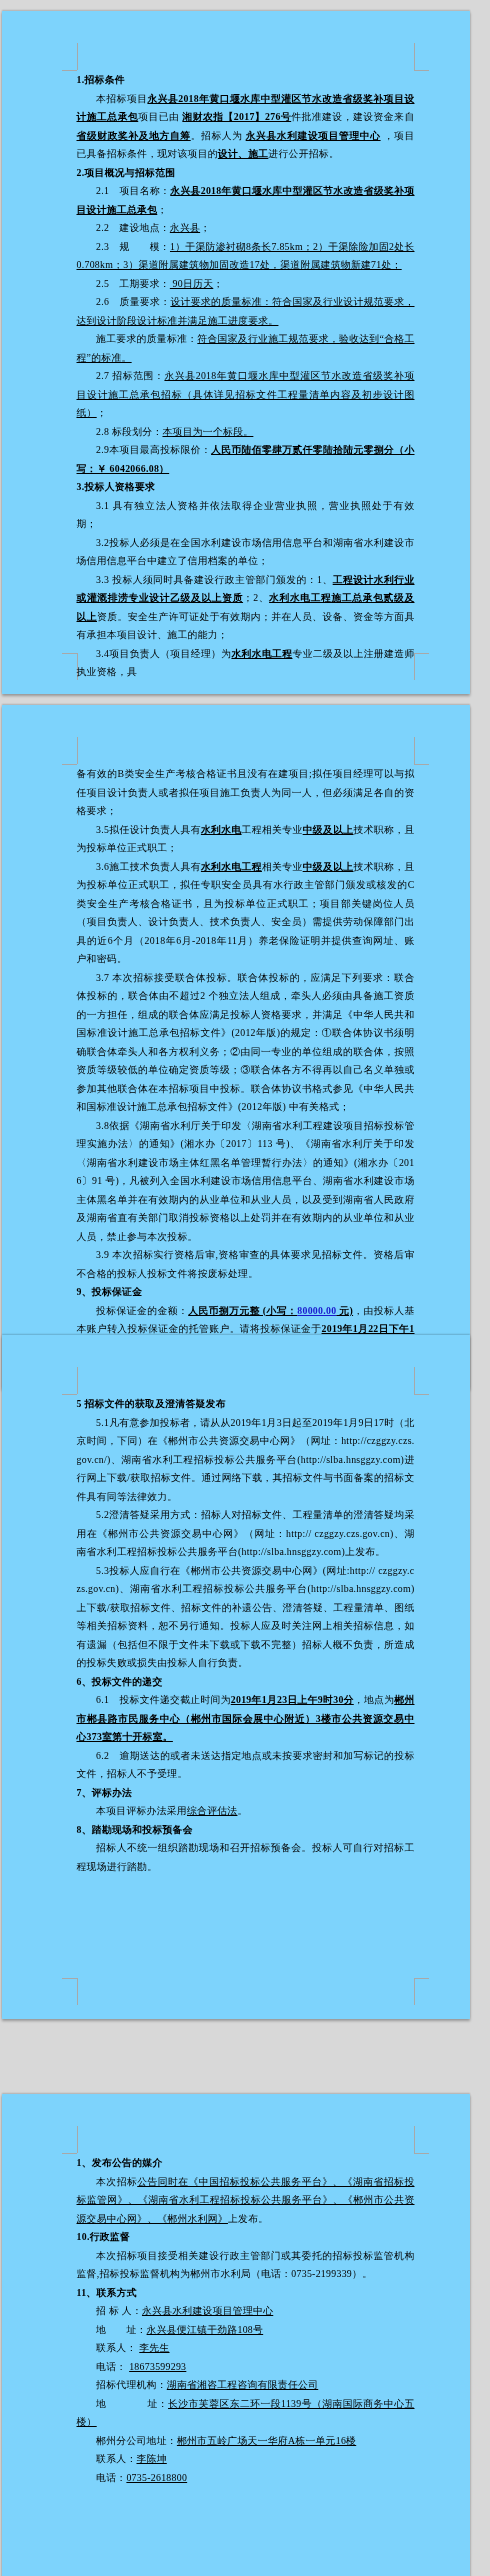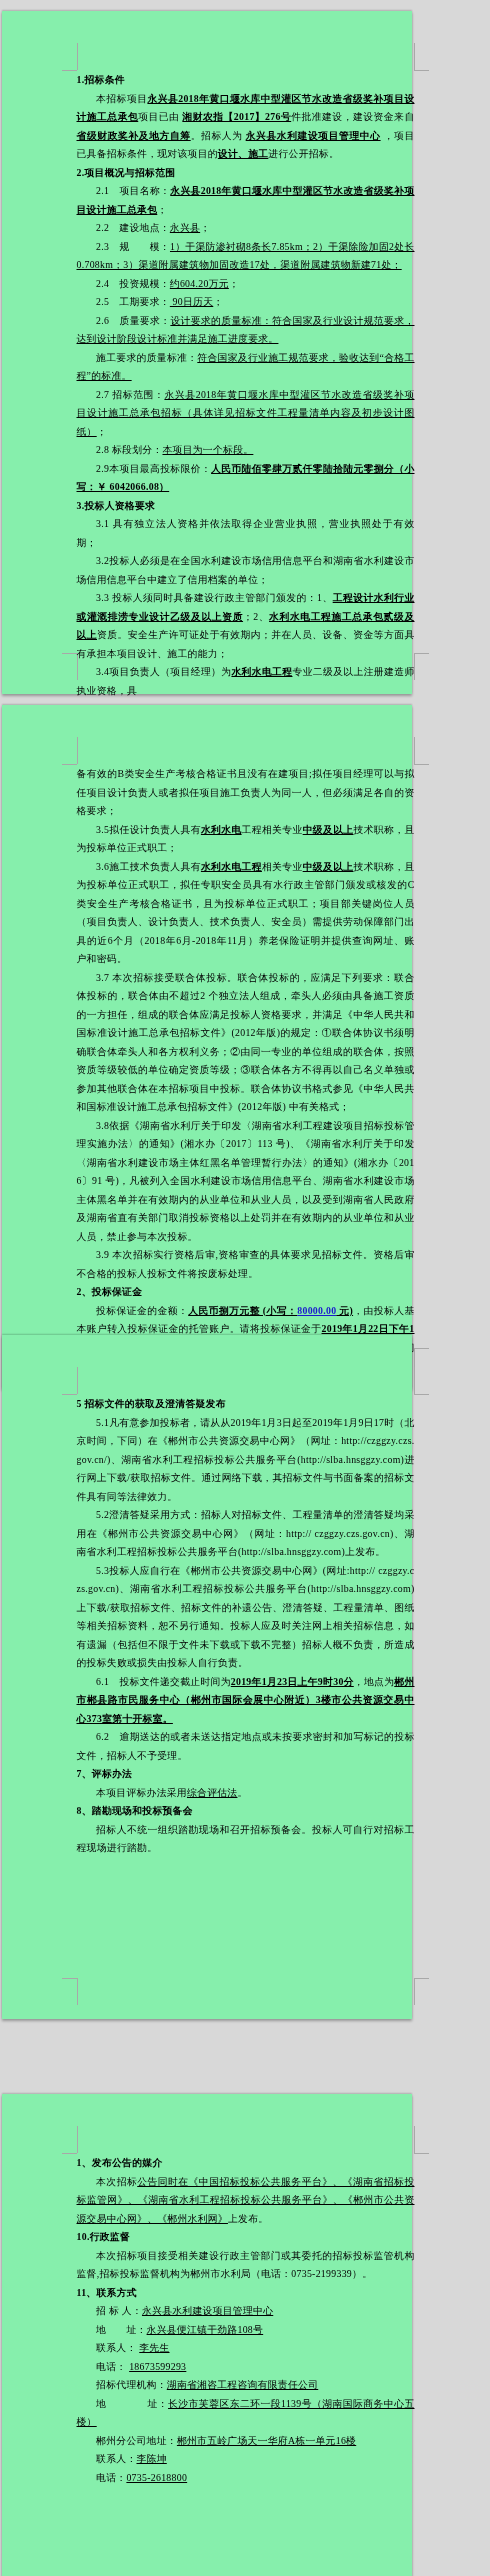--- a/index.html
+++ b/index.html
@@ -4,21 +4,21 @@
 <style>
   html,body{margin:0;padding:0;}
   body{
     width:490px;height:2790px;
     background:#d8d8d8;
     font-family:"Liberation Serif","DejaVu Serif",serif;
     position:relative;
   }
   .canvas{position:relative;width:490px;height:2790px;overflow:hidden;}
   .page{
-    position:absolute;left:1.5px;width:410px;background:#86efac;
+    position:absolute;left:1.5px;width:468px;background:#7dd3fc;
     box-shadow:0 -1px 1.5px rgba(0,0,0,.18), 0 1.5px 2.6px rgba(0,0,0,.30);
   }
   .text-area{
     position:absolute;left:75px;top:60px;width:338px;
     font-size:9.8px;line-height:18.5px;color:#000;
     letter-spacing:0.3px;
   }
   .blk{margin:0;text-align:justify;word-break:break-all;}
   .para{text-indent:2em;font-family:Liberation Serif, serif;}
   .cont{text-indent:0;}
@@ -57,21 +57,20 @@
         <div class="h"></div>
         <div class="v"></div>
       </div>
       <div class="text-area">
         <p class="blk heading"><span>1.招标条件</span></p>
         <p class="blk para"><span>本招标项目</span><span class="bu">永兴县2018年黄口堰水库中型灌区节水改造省级奖补项目设计施工总承包</span><span>项目已由 </span><span class="bu">湘财农指【2017】276号</span><span>件批准建设，建设资金来自</span><span class="bu">省级财政奖补及地方自筹</span><span>。招标人为 </span><span class="bu">永兴县水利建设项目管理中心</span><span> ，项目已具备招标条件，现对该项目的</span><span class="bu">设计、施工</span><span>进行公开招标。</span></p>
         <p class="blk heading"><span>2.项目概况与招标范围</span></p>
         <p class="blk para"><span>2.1　项目名称：</span><span class="bu">永兴县2018年黄口堰水库中型灌区节水改造省级奖补项目设计施工总承包</span><span>；</span></p>
         <p class="blk para"><span>2.2　建设地点：</span><span class="u">永兴县</span><span>；</span></p>
         <p class="blk para"><span>2.3　规　　模：</span><span class="u">1）干渠防渗衬砌8条长7.85km；2）干渠除险加固2处长0.708km；3）渠道附属建筑物加固改造17处，渠道附属建筑物新建71处；</span></p>
-        <p class="blk para"><span>2.4　投资规模：</span><span class="u">约604.20万元</span><span>；</span></p>
         <p class="blk para"><span>2.5　工期要求：</span><span class="u"> 90日历天</span><span>；</span></p>
         <p class="blk para"><span>2.6　质量要求：</span><span class="u">设计要求的质量标准：符合国家及行业设计规范要求，达到设计阶段设计标准并满足施工进度要求。</span></p>
         <p class="blk para"><span>施工要求的质量标准：</span><span class="u">符合国家及行业施工规范要求，验收达到“合格工程”的标准。</span></p>
         <p class="blk para"><span>2.7 招标范围：</span><span class="u">永兴县2018年黄口堰水库中型灌区节水改造省级奖补项目设计施工总承包招标（具体详见招标文件工程量清单内容及初步设计图纸）</span><span>；</span></p>
         <p class="blk para"><span>2.8 标段划分：</span><span class="u">本项目为一个标段。</span></p>
         <p class="blk para"><span>2.9本项目最高投标限价：</span><span class="bu">人民币陆佰零肆万贰仟零陆拾陆元零捌分（小写：￥ 6042066.08）</span></p>
         <p class="blk heading"><span>3.投标人资格要求</span></p>
         <p class="blk para"><span>3.1 具有独立法人资格并依法取得企业营业执照，营业执照处于有效期；</span></p>
         <p class="blk para"><span>3.2投标人必须是在全国水利建设市场信用信息平台和湖南省水利建设市场信用信息平台中建立了信用档案的单位；</span></p>
         <p class="blk para"><span>3.3 投标人须同时具备建设行政主管部门颁发的：1、</span><span class="bu">工程设计水利行业或灌溉排涝专业设计乙级及以上资质</span><span>；2、</span><span class="bu">水利水电工程施工总承包贰级及以上</span><span>资质。安全生产许可证处于有效期内；并在人员、设备、资金等方面具有承担本项目设计、施工的能力；</span></p>
@@ -95,21 +94,21 @@
         <div class="h"></div>
         <div class="v"></div>
       </div>
       <div class="text-area">
         <p class="blk cont"><span>备有效的B类安全生产考核合格证书且没有在建项目;拟任项目经理可以与拟任项目设计负责人或者拟任项目施工负责人为同一人，但必须满足各自的资格要求；</span></p>
         <p class="blk para"><span>3.5拟任设计负责人具有</span><span class="bu">水利水电</span><span>工程相关专业</span><span class="bu">中级及以上</span><span>技术职称，且为投标单位正式职工；</span></p>
         <p class="blk para"><span>3.6施工技术负责人具有</span><span class="bu">水利水电工程</span><span>相关专业</span><span class="bu">中级及以上</span><span>技术职称，且为投标单位正式职工，拟任专职安全员具有水行政主管部门颁发或核发的C类安全生产考核合格证书，且为投标单位正式职工；项目部关键岗位人员（项目负责人、设计负责人、技术负责人、安全员）需提供劳动保障部门出具的近6个月（2018年6月-2018年11月）养老保险证明并提供查询网址、账户和密码。</span></p>
         <p class="blk para"><span>3.7 本次招标接受联合体投标。联合体投标的，应满足下列要求：联合体投标的，联合体由不超过2 个独立法人组成，牵头人必须由具备施工资质的一方担任，组成的联合体应满足投标人资格要求，并满足《中华人民共和国标准设计施工总承包招标文件》(2012年版)的规定：①联合体协议书须明确联合体牵头人和各方权利义务；②由同一专业的单位组成的联合体，按照资质等级较低的单位确定资质等级；③联合体各方不得再以自己名义单独或参加其他联合体在本招标项目中投标。联合体协议书格式参见《中华人民共和国标准设计施工总承包招标文件》(2012年版) 中有关格式；</span></p>
         <p class="blk para"><span>3.8依据《湖南省水利厅关于印发〈湖南省水利工程建设项目招标投标管理实施办法〉的通知》(湘水办〔2017〕113 号)、《湖南省水利厅关于印发〈湖南省水利建设市场主体红黑名单管理暂行办法〉的通知》(湘水办〔2016〕91 号)，凡被列入全国水利建设市场信用信息平台、湖南省水利建设市场主体黑名单并在有效期内的从业单位和从业人员，以及受到湖南省人民政府及湖南省直有关部门取消投标资格以上处罚并在有效期内的从业单位和从业人员，禁止参与本次投标。</span></p>
         <p class="blk para"><span>3.9 本次招标实行资格后审,资格审查的具体要求见招标文件。资格后审不合格的投标人投标文件将按废标处理。</span></p>
-        <p class="blk heading"><span>2、投标保证金</span></p>
+        <p class="blk heading"><span>9、投标保证金</span></p>
         <p class="blk para"><span>投标保证金的金额：</span><span class="bu">人民币捌万元整 (小写：</span><span class="bu blue">80000.00</span><span class="bu"> 元)</span><span>，由投标人基本账户转入投标保证金的托管账户。请将投标保证金于</span><span class="bu">2019年1月22日下午17时00分</span><span>前从各单位基本账户转入投标保证金的托管账户管理，以到帐时间为准。投标保证金托管账户及具体要求详见招标文件。</span></p>
       </div>
     </section>
     <section class="page" style="top: 1335px; height: 684px;">
       <div class="corner tl">
         <div class="h"></div>
         <div class="v"></div>
       </div>
       <div class="corner tr">
         <div class="h"></div>
@@ -121,20 +120,21 @@
       </div>
       <div class="corner br" style="top: 643px;">
         <div class="h"></div>
         <div class="v"></div>
       </div>
       <div class="text-area">
         <p class="blk heading"><span>5 招标文件的获取及澄清答疑发布</span></p>
         <p class="blk para"><span>5.1凡有意参加投标者，请从从2019年1月3日起至2019年1月9日17时（北京时间，下同）在《郴州市公共资源交易中心网》（网址：http://czggzy.czs.gov.cn/)、湖南省水利工程招标投标公共服务平台(http://slba.hnsggzy.com)进行网上下载/获取招标文件。通过网络下载，其招标文件与书面备案的招标文件具有同等法律效力。</span></p>
         <p class="blk para"><span>5.2澄清答疑采用方式：招标人对招标文件、工程量清单的澄清答疑均采用在《郴州市公共资源交易中心网》（网址：http:// czggzy.czs.gov.cn)、湖南省水利工程招标投标公共服务平台(http://slba.hnsggzy.com)上发布。</span></p>
         <p class="blk para"><span>5.3投标人应自行在《郴州市公共资源交易中心网》(网址:http:// czggzy.czs.gov.cn)、湖南省水利工程招标投标公共服务平台(http://slba.hnsggzy.com)上下载/获取招标文件、招标文件的补遗公告、澄清答疑、工程量清单、图纸等相关招标资料，恕不另行通知。投标人应及时关注网上相关招标信息，如有遗漏（包括但不限于文件未下载或下载不完整）招标人概不负责，所造成的投标失败或损失由投标人自行负责。</span></p>
+        <p class="blk heading"><span>6、投标文件的递交</span></p>
         <p class="blk para"><span>6.1　投标文件递交截止时间为</span><span class="bu">2019年1月23日上午9时30分</span><span>，地点为</span><span class="bu">郴州市郴县路市民服务中心（郴州市国际会展中心附近）3楼市公共资源交易中心373室第十开标室。</span></p>
         <p class="blk para"><span>6.2　逾期送达的或者未送达指定地点或未按要求密封和加写标记的投标文件，招标人不予受理。</span></p>
         <p class="blk heading"><span>7、评标办法</span></p>
         <p class="blk para"><span>本项目评标办法采用</span><span class="u">综合评估法</span><span>。</span></p>
         <p class="blk heading"><span>8、踏勘现场和投标预备会</span></p>
         <p class="blk para"><span>招标人不统一组织踏勘现场和召开招标预备会。投标人可自行对招标工程现场进行踏勘。</span></p>
       </div>
     </section>
     <section class="page" style="top: 2094px; height: 684px;">
       <div class="corner tl">

